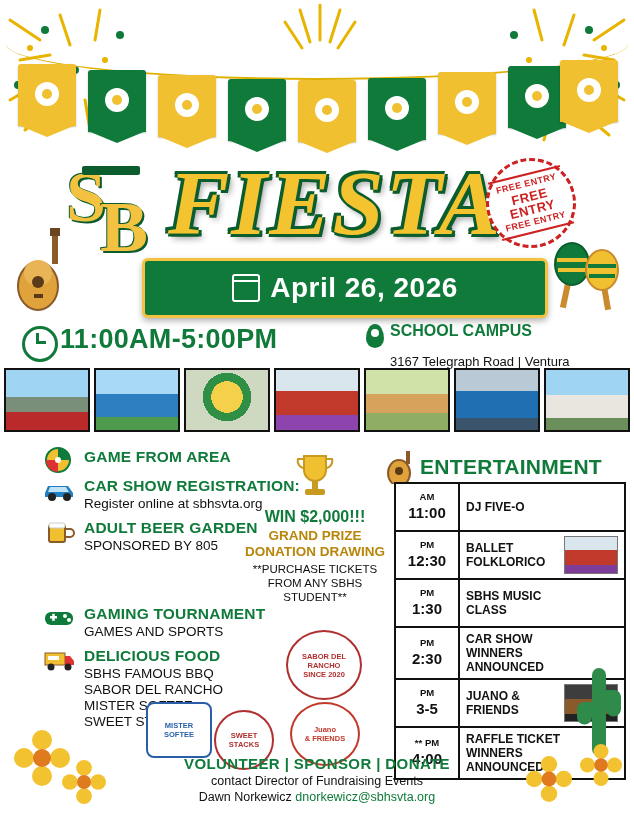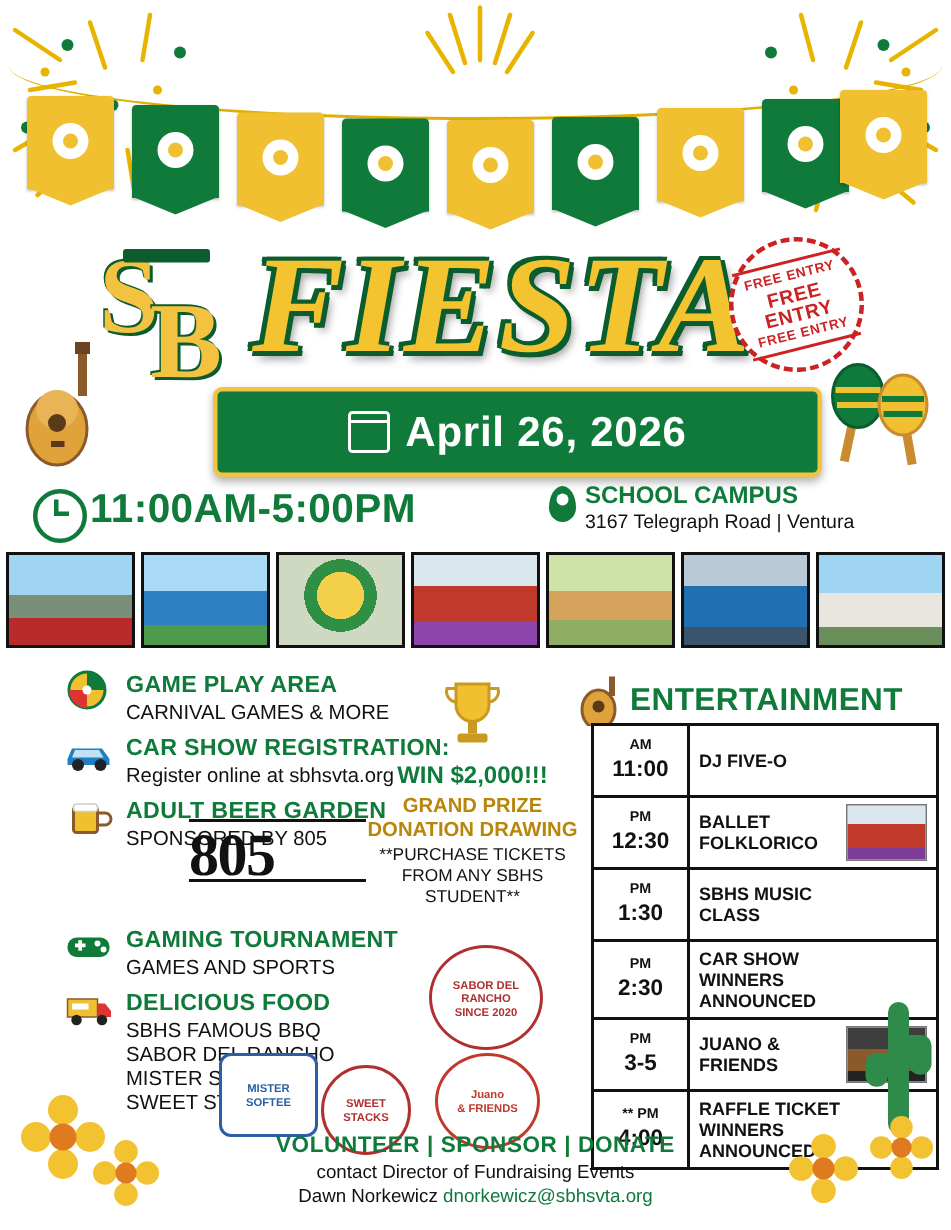--- a/index.html
+++ b/index.html
@@ -88,21 +88,21 @@
   .inforow{position:absolute;top:322px;left:0;width:634px;height:44px;
     display:flex;align-items:center;}
   .time{position:absolute;left:60px;top:2px;font-size:27px;font-weight:bold;color:#0f7a3a;letter-spacing:.3px;}
   .clock{position:absolute;left:22px;top:4px;width:30px;height:30px;border:3px solid #0f7a3a;border-radius:50%;}
   .clock:before{content:"";position:absolute;left:11px;top:4px;width:3px;height:11px;background:#0f7a3a;}
   .clock:after{content:"";position:absolute;left:12px;top:12px;width:9px;height:3px;background:#0f7a3a;}
   .pin{position:absolute;left:366px;top:2px;width:18px;height:24px;background:#0f7a3a;
     border-radius:50% 50% 50% 50%/60% 60% 40% 40%;}
   .pin:after{content:"";position:absolute;left:5px;top:5px;width:8px;height:8px;border-radius:50%;background:#fff;}
   .campus{position:absolute;left:390px;top:0px;font-size:16px;font-weight:bold;color:#0f7a3a;}
-  .addr{position:absolute;left:390px;top:18px;font-size:13px;color:#111;}
+  .addr{position:absolute;left:390px;top:32px;font-size:13px;color:#111;}
 
   
   .strip{position:absolute;top:368px;left:4px;width:626px;height:64px;display:flex;gap:4px;}
   .ph{flex:1;border:2px solid #111;overflow:hidden;position:relative;}
 
   
   .left{position:absolute;top:448px;left:40px;width:260px;}
   .sec{margin-bottom:7px;position:relative;padding-left:44px;min-height:22px;}
   .sec h3{margin:0;font-size:15.5px;color:#0f7a3a;font-weight:bold;letter-spacing:.2px;}
   .sec p{margin:1px 0 0;font-size:13.5px;color:#111;line-height:16px;}
@@ -288,22 +288,21 @@
 
   <div class="left">
 
     <div class="sec">
       <svg class="ico" viewBox="0 0 36 28">
         <circle cx="16" cy="14" r="12" fill="#f0c030" stroke="#0f7a3a" stroke-width="2"></circle>
         <path d="M16 2 A12 12 0 0 1 28 14 L16 14Z" fill="#0f7a3a"></path>
         <path d="M16 26 A12 12 0 0 1 4 14 L16 14Z" fill="#d33"></path>
         <circle cx="16" cy="14" r="3" fill="#fff"></circle>
       </svg>
-      <h3>GAME PLAY AREA</h3>
-      <p>CARNIVAL GAMES &amp; MORE</p>
+      <h3>GAME FROM AREA</h3>
     </div>
 
     <div class="sec">
       <svg class="ico" viewBox="0 0 36 28">
         <path d="M3 18 L6 11 H26 L31 18 V22 H3Z" fill="#1f7fc0"></path>
         <path d="M8 12 H24 L27 17 H6Z" fill="#bfe2f5"></path>
         <circle cx="10" cy="22" r="4" fill="#222"></circle>
           <circle cx="25" cy="22" r="4" fill="#222"></circle>
       </svg>
       <h3>CAR SHOW REGISTRATION:</h3>
@@ -342,21 +341,20 @@
           <circle cx="26" cy="22" r="3.5" fill="#222"></circle>
         <rect x="6" y="11" width="11" height="4" fill="#fff"></rect>
       </svg>
       <h3>DELICIOUS FOOD</h3>
       <p style="white-space:pre-line">SBHS FAMOUS BBQ
 SABOR DEL RANCHO
 MISTER SOFTEE
 SWEET STACKS</p>
     </div>
 
-    <div class="logo805">805</div>
   </div>
 
   <div class="mid">
     <svg class="trophy" viewBox="0 0 46 50">
       <path d="M12 4 h22 v14 a11 11 0 0 1 -22 0Z" fill="#f0c030" stroke="#c99a20" stroke-width="2"></path>
       <path d="M12 7 h-6 a7 7 0 0 0 7 9" fill="none" stroke="#c99a20" stroke-width="2"></path>
       <path d="M34 7 h6 a7 7 0 0 1 -7 9" fill="none" stroke="#c99a20" stroke-width="2"></path>
       <rect x="20" y="29" width="6" height="8" fill="#c99a20"></rect>
       <rect x="13" y="37" width="20" height="6" rx="2" fill="#c99a20"></rect>
     </svg>

